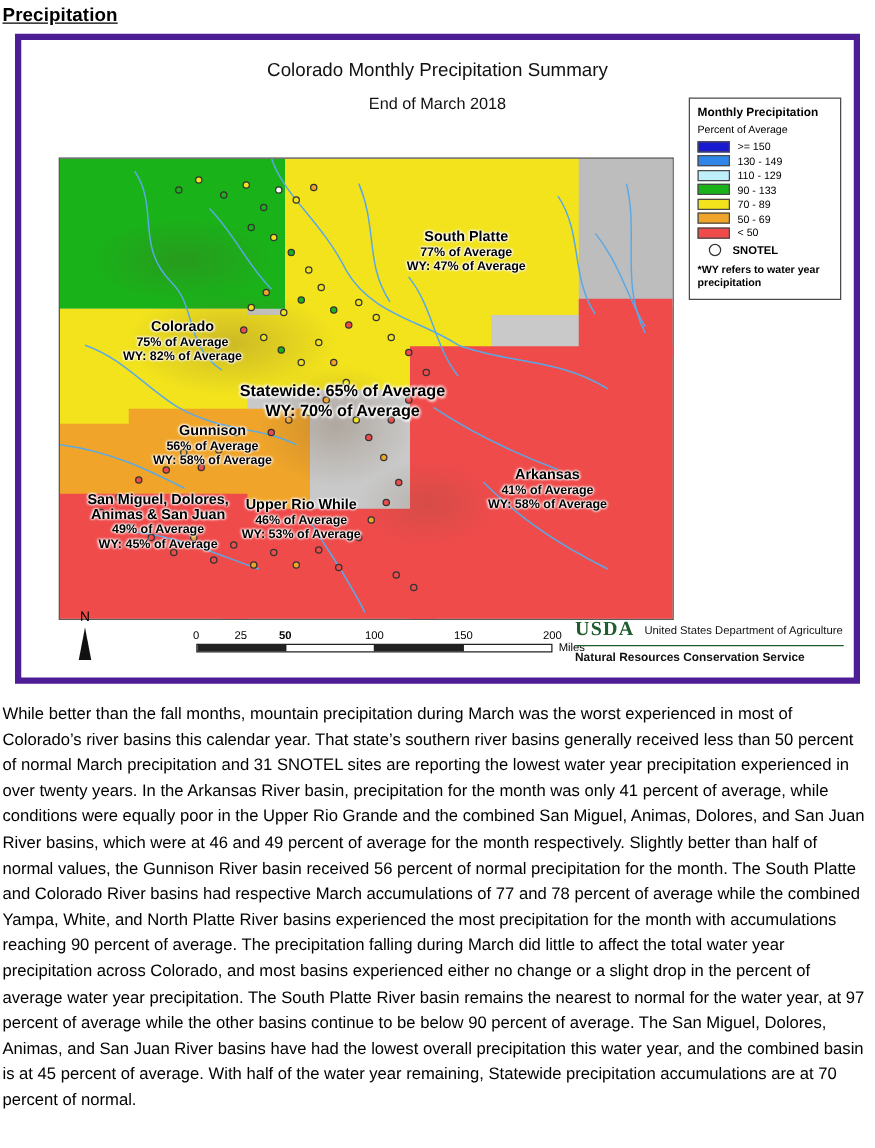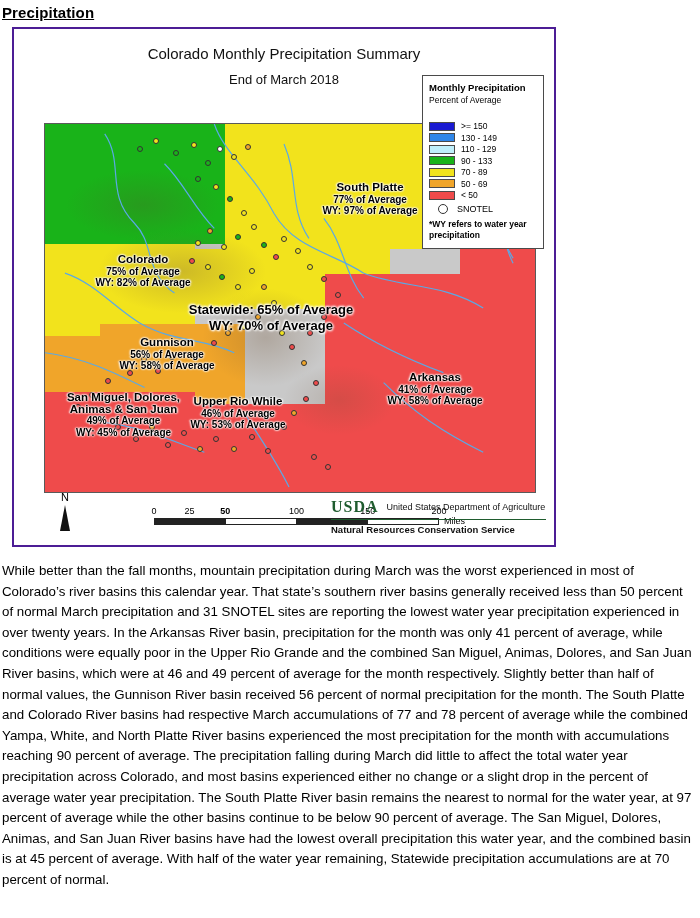--- a/index.html
+++ b/index.html
@@ -22,24 +22,24 @@
     font-size: 15px;
     font-weight: bold;
     text-decoration: underline;
     padding: 4px 0 6px 2px;
     letter-spacing: 0.1px;
   }
 
   
   .figure {
     position: relative;
-    width: 544px;
+    width: 676px;
     height: 520px;
     margin: 0 auto 0 12px;
-    border: 2px solid #4c1d95;
+    border: 5px solid #4c1d95;
     background: #ffffff;
     box-sizing: border-box;
     overflow: hidden;
   }
   .fig-title {
     text-align: center;
     font-size: 15px;
     margin-top: 16px;
     color: #111;
   }
@@ -146,37 +146,38 @@
     box-sizing: border-box;
     font-size: 9px;
   }
   .legend-title {
     font-size: 9.5px;
     font-weight: bold;
     margin-bottom: 2px;
   }
   .legend-sub {
     font-size: 8.5px;
-    margin-bottom: 16px;
+    margin-bottom: 4px;
   }
   .legend-row {
     display: flex;
     align-items: center;
     margin: 1.5px 0;
   }
   .sw {
     width: 26px; height: 9px;
     border: 1px solid #4a4a4a;
     margin-right: 6px;
     box-sizing: border-box;
   }
   .legend-row .lbl { font-size: 8.5px; }
   .legend-snotel {
     display: flex; align-items: center;
     margin-top: 4px;
+    font-weight: bold;
   }
   .snotel-dot {
     width: 8px; height: 8px; border-radius: 50%;
     border: 1px solid #333; background: #fff;
     margin-left: 9px; margin-right: 9px;
   }
   .legend-note {
     margin-top: 5px;
     font-size: 8.5px;
     font-weight: bold;
@@ -383,21 +384,21 @@
         <div class="dot" style="left:290px; top:168px; background:#ef4b4b;"></div>
         <div class="dot" style="left:276px; top:190px; background:#ef4b4b;"></div>
         <div class="dot" style="left:262px; top:206px; background:#ef4b4b;"></div>
         <div class="dot" style="left:280px; top:340px; background:#ef4b4b;"></div>
         <div class="dot" style="left:266px; top:330px; background:#ef4b4b;"></div>
 
 
         <div class="blabel" style="left:250px; top:58px; width:150px;">
           <div class="bname">South Platte</div>
           <div>77% of Average</div>
-          <div>WY: 97% of Average</div>
+          <div>WY: 47% of Average</div>
         </div>
 
         <div class="blabel" style="left:28px; top:130px; width:140px;">
           <div class="bname">Colorado</div>
           <div>75% of Average</div>
           <div>WY: 82% of Average</div>
         </div>
 
         <div class="blabel" style="left:52px; top:213px; width:140px;text-align:center;">
           <div class="bname">Gunnison</div>

